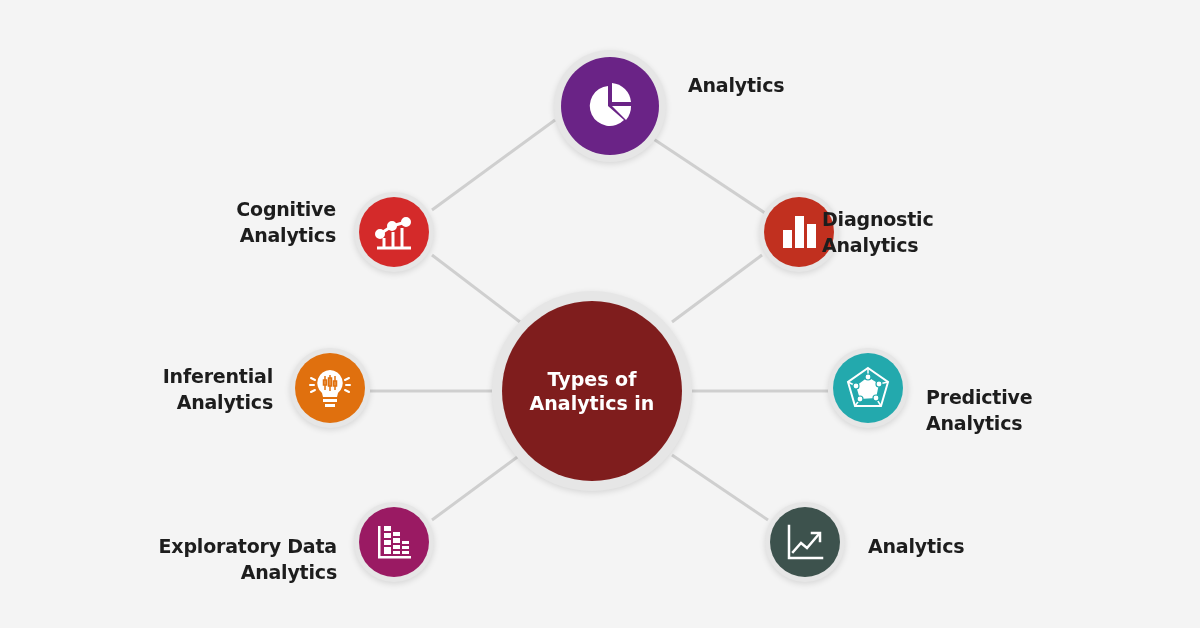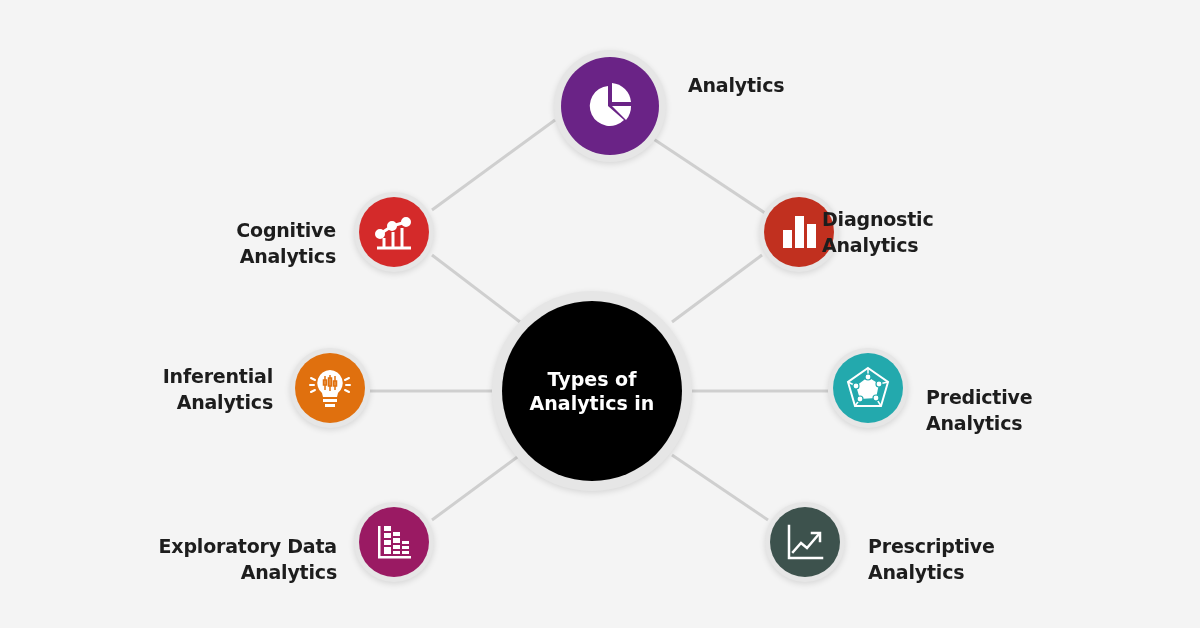--- a/index.html
+++ b/index.html
@@ -25,21 +25,21 @@
     <line x1="432" y1="255" x2="520" y2="322"></line>
     <line x1="762" y1="255" x2="672" y2="322"></line>
     <line x1="370" y1="391" x2="492" y2="391"></line>
     <line x1="692" y1="391" x2="828" y2="391"></line>
     <line x1="432" y1="520" x2="520" y2="455"></line>
     <line x1="672" y1="455" x2="768" y2="520"></line>
   </g>
 </svg>
 
 <div class="node" style="left:492px;top:291px;width:200px;height:200px;">
-  <div class="inner" style="width:180px;height:180px;background:#000000;">
+  <div class="inner" style="width:180px;height:180px;background:#7f1d1d;">
     <div class="center-text">
       <span>Types of</span>
       <span>Analytics in</span>
     </div>
   </div>
 </div>
 
 <div class="node" style="left:554px;top:50px;width:112px;height:112px;">
   <div class="inner" style="width:98px;height:98px;background:#6a2386;">
     <svg width="52" height="52" viewBox="0 0 52 52">
@@ -63,21 +63,21 @@
         <circle cx="18" cy="14" r="3.5"></circle>
         <circle cx="32" cy="10" r="3.5"></circle>
         <line x1="10" y1="26" x2="10" y2="35"></line>
         <line x1="19" y1="20" x2="19" y2="35"></line>
         <line x1="28" y1="16" x2="28" y2="35"></line>
         <line x1="3" y1="36" x2="37" y2="36"></line>
       </g>
     </svg>
   </div>
 </div>
-<div class="label left" style="right:864px;top:217px;">
+<div class="label left" style="right:864px;top:196px;">
   <span>Cognitive</span>
   <span>Analytics</span>
 </div>
 
 <div class="node" style="left:759px;top:192px;width:80px;height:80px;">
   <div class="inner" style="width:70px;height:70px;background:#c1301f;">
     <svg width="40" height="40" viewBox="0 0 40 40">
       <rect x="4" y="18" width="9" height="18" fill="#fff"></rect>
       <rect x="16" y="4" width="9" height="32" fill="#fff"></rect>
       <rect x="28" y="12" width="9" height="24" fill="#fff"></rect>
@@ -177,15 +177,14 @@
     <svg width="40" height="40" viewBox="0 0 40 40">
       <g stroke="#fff" stroke-width="2.5" fill="none" stroke-linecap="square">
         <polyline points="4,4 4,36 37,36"></polyline>
         <polyline points="8,30 16,21 22,26 34,12"></polyline>
         <polyline points="27,11 35,11 35,19"></polyline>
       </g>
     </svg>
   </div>
 </div>
 <div class="label right" style="left:868px;top:533px;">
-  <span>Prescriptive</span>
   <span>Analytics</span>
 </div>
 
 </body></html>

